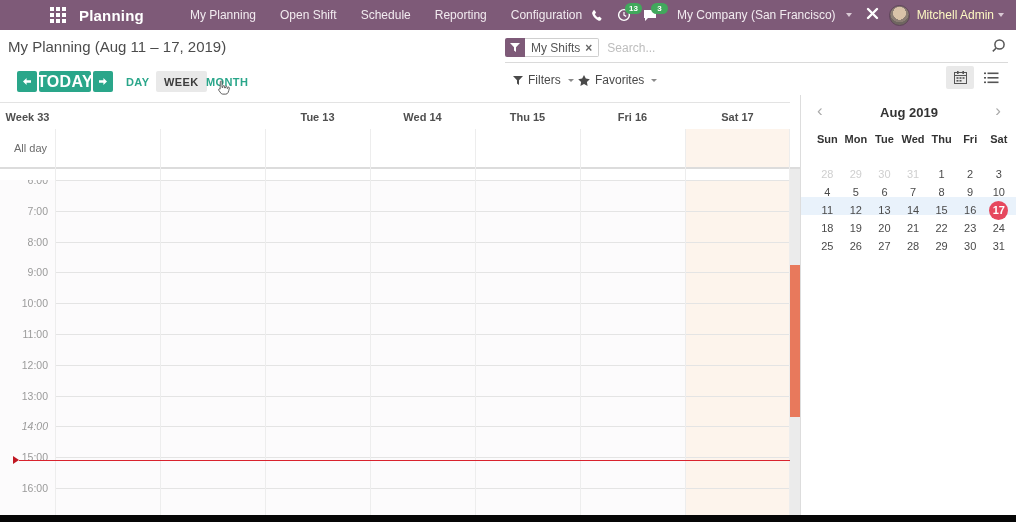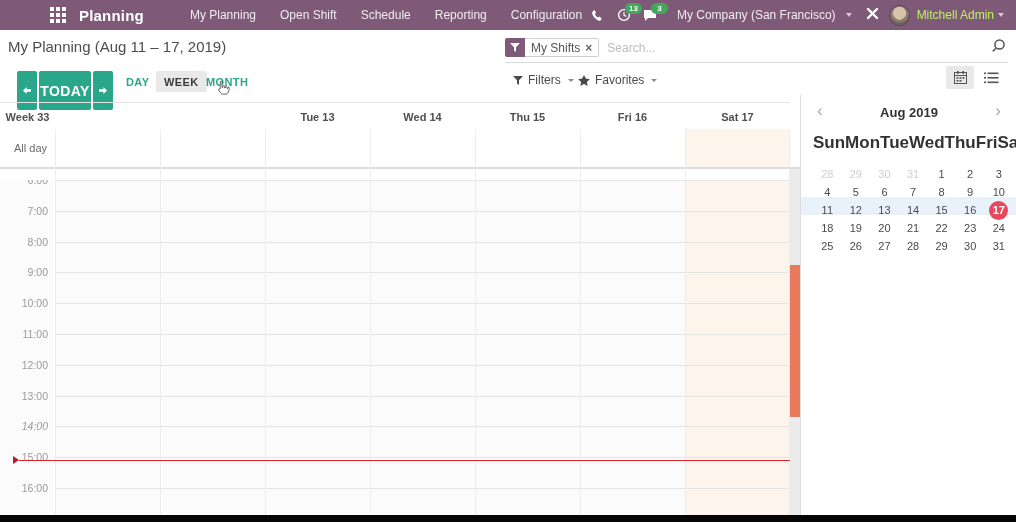--- a/index.html
+++ b/index.html
@@ -16,34 +16,34 @@
   .icon-btn{position:relative;width:26px;height:26px;display:flex;align-items:center;justify-content:center;cursor:pointer;}
   .badge{position:absolute;top:1px;left:14px;min-width:13px;height:11px;border-radius:6px;background:#41A85C;
          color:#fff;font-size:8px;font-weight:bold;display:flex;align-items:center;justify-content:center;padding:0 2px;}
   .company{font-size:12px;color:#f2ebf0;margin:0 6px 0 14px;white-space:nowrap;}
   .caret{width:0;height:0;border-left:3.5px solid transparent;border-right:3.5px solid transparent;
          border-top:4px solid #d9c9d4;display:inline-block;margin-left:4px;}
   .tools{margin:0 10px 0 14px;}
   .avatar{width:19px;height:19px;border-radius:50%;margin-right:7px;
           background:radial-gradient(circle at 50% 38%,#d8c2a8 0 42%,#8b7d74 43% 60%,#6f6660 61% 100%);
           border:1px solid #5e4458;}
-  .username{font-size:12px;color:#bef264;white-space:nowrap;}
+  .username{font-size:12px;color:#fef9c3;white-space:nowrap;}
   
   .cp-title{position:absolute;left:8px;top:38px;font-size:15px;color:#4c4c4c;}
   .searchbar{position:absolute;left:505px;top:33px;width:503px;height:29px;display:flex;align-items:center;
              border-bottom:1px solid #dadada;}
   .facet{display:flex;height:19px;cursor:pointer;}
   .facet-icon{width:20px;height:19px;background:#7E5A78;display:flex;align-items:center;justify-content:center;border-radius:2px 0 0 2px;}
   .facet-label{display:flex;align-items:center;gap:5px;padding:0 6px;border:1px solid #cfcfcf;border-left:none;
                font-size:12px;color:#555;background:#fff;border-radius:0 2px 2px 0;}
   .facet-x{font-weight:bold;color:#666;font-size:12px;cursor:pointer;}
   .search-placeholder{margin-left:8px;font-size:12px;color:#bdbdbd;}
   .magnify{margin-left:auto;margin-right:2px;cursor:pointer;}
-  .nav-btn{position:absolute;height:39px;background:#2AA68A;color:#fff;border:none;border-radius:2px;
-           font-size:14px;font-weight:bold;display:flex;align-items:center;justify-content:center;cursor:pointer;
+  .nav-btn{position:absolute;height:21px;background:#2AA68A;color:#fff;border:none;border-radius:2px;
+           font-size:16px;font-weight:bold;display:flex;align-items:center;justify-content:center;cursor:pointer;
            font-family:"Liberation Sans",sans-serif;letter-spacing:.4px;}
   .scale-btn{position:absolute;top:71px;height:21px;display:flex;align-items:center;justify-content:center;
              font-size:11px;font-weight:bold;letter-spacing:.4px;cursor:pointer;border-radius:2px;
              color:#2AA68A;background:transparent;padding:0 8px;}
   .scale-btn.active{background:#e9e9e9;color:#3c3c3c;}
   .filter-group{position:absolute;top:71px;height:18px;display:flex;align-items:center;gap:5px;
                 font-size:12px;color:#4a4a4a;cursor:pointer;}
   .fg-caret{width:0;height:0;border-left:3px solid transparent;border-right:3px solid transparent;
             border-top:3.5px solid #8a8a8a;margin-left:2px;}
   .view-btn{position:absolute;display:flex;align-items:center;justify-content:center;cursor:pointer;border-radius:2px;}
@@ -67,21 +67,21 @@
   .now-arrow{position:absolute;left:13px;top:456px;width:0;height:0;
              border-top:4.5px solid transparent;border-bottom:4.5px solid transparent;border-left:6px solid #c01722;}
   .scroll-track{position:absolute;left:790px;top:169px;width:10px;height:346px;background:#ebebeb;}
   .scroll-thumb{position:absolute;left:790px;top:265px;width:10px;height:152px;background:#E8795C;cursor:pointer;}
   
   .right-panel{position:absolute;left:800px;top:95px;width:216px;height:420px;background:#fff;border-left:1px solid #ddd;}
   .mc-title{position:absolute;left:0;top:10px;width:216px;text-align:center;font-size:13px;font-weight:bold;color:#333;}
   .mc-chevron{position:absolute;top:6px;font-size:17px;color:#aaa;cursor:pointer;line-height:20px;}
   .mc-prev{left:16px;} .mc-next{right:16px;}
   .mc-dow{position:absolute;left:12px;top:38px;width:200px;height:16px;display:flex;}
-  .mc-dow div{flex:1;text-align:center;font-size:17px;font-weight:bold;color:#333;}
+  .mc-dow div{flex:1;text-align:center;font-size:11px;font-weight:bold;color:#333;}
   .mc-weeks{position:absolute;left:0;top:66px;width:216px;}
   .mc-week{position:absolute;left:0;width:216px;height:18px;}
   .mc-week.hl{background:#E9F2FB;}
   .mc-cells{position:absolute;left:12px;top:4px;width:200px;height:18px;display:flex;text-align:right;}
   .mc-day{flex:1;display:flex;align-items:center;justify-content:center;font-size:11px;color:#4a4a4a;cursor:pointer;}
   .mc-day.muted{color:#cfcfcf;}
   .mc-day .sel{width:19px;height:19px;border-radius:50%;background:#E6485E;color:#fff;font-weight:bold;
                display:flex;align-items:center;justify-content:center;}
   
   .letterbox{position:absolute;left:0;top:515px;width:1016px;height:7px;background:#060606;}

